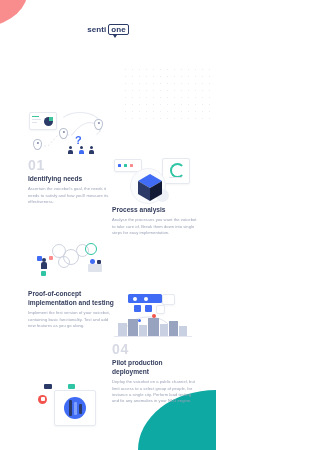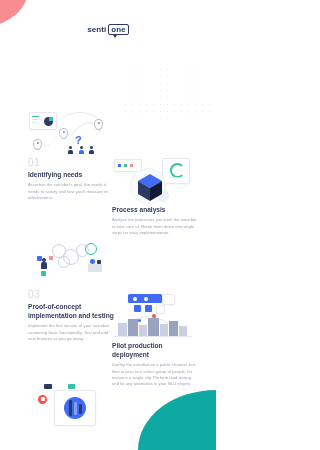--- a/index.html
+++ b/index.html
@@ -110,23 +110,23 @@
   .step-3 { top: 206px; }
   .step-4 { top: 258px; }
   .step-5 { top: 352px; }
 
   .art {
     position: relative;
     height: 48px;
     width: 86px;
   }
   .step-num {
-    font-size: 10px;
+    font-size: 14px;
     color: #d7dae4;
-    font-weight: normal;
+    font-weight: bold;
     letter-spacing: .6px;
     line-height: 1;
     margin-bottom: 3px;
   }
   .step-heading {
     font-size: 6.6px;
     font-weight: bold;
     color: #343d5c;
     line-height: 1.35;
     margin-bottom: 2.5px;
@@ -291,21 +291,20 @@
         <div class="body" style="background:#2b3a67;width:6px;height:7px"></div>
       </div>
       <div style="position:absolute;left:9px;top:14px;width:5px;height:5px;background:#3f6bf5;border-radius:1px"></div>
       <div style="position:absolute;left:21px;top:14px;width:4px;height:4px;background:#f98c8c;border-radius:1px"></div>
       <div style="position:absolute;left:13px;top:29px;width:5px;height:5px;background:#2ec4a4;border-radius:1px"></div>
 
       <div style="position:absolute;left:60px;top:22px;width:14px;height:8px;background:#dfe3ec;border-radius:1px"></div>
       <div style="position:absolute;left:62px;top:17px;width:5px;height:5px;background:#3f6bf5;border-radius:50%"></div>
       <div style="position:absolute;left:69px;top:18px;width:4px;height:4px;background:#2b3a67;border-radius:1px"></div>
     </div>
-    <div class="step-num">03</div>
     <div class="step-heading">Proof-of-concept implementation and testing</div>
     <div class="step-body">Implement the first version of your voicebot, containing basic functionality. Test and add new features as you go along.</div>
   </div>
 
   <div class="step right step-4">
     <div class="art">
 
       <div style="position:absolute;left:16px;top:0px;width:34px;height:9px;background:#3f6bf5;border-radius:1.5px">
         <div style="position:absolute;left:5px;top:2.5px;width:4px;height:4px;border-radius:50%;background:#ffffff"></div>
         <div style="position:absolute;left:16px;top:2.5px;width:4px;height:4px;border-radius:50%;background:#ffffff"></div>
@@ -326,20 +325,21 @@
       <div class="bldg dark" style="left:36px;top:24px;width:11px;height:18px;"></div>
       <div class="bldg" style="left:48px;top:30px;width:8px;height:12px;"></div>
       <div class="bldg dark" style="left:57px;top:27px;width:9px;height:15px;"></div>
       <div class="bldg" style="left:67px;top:32px;width:8px;height:10px;"></div>
 
       <div style="position:absolute;left:40px;top:20px;width:4px;height:4px;border-radius:50%;background:#f2544d"></div>
       <div style="position:absolute;left:26px;top:25px;width:3px;height:3px;border-radius:50%;background:#3f6bf5"></div>
 
       <div style="position:absolute;left:2px;top:42px;width:78px;height:0.8px;background:#e4e7ef"></div>
     </div>
+    <div class="step-num">04</div>
     <div class="step-heading">Pilot production deployment</div>
     <div class="step-body">Deploy the voicebot on a public channel, but limit access to a select group of people, for instance a single city. Perform load testing and fix any anomalies in your NLU engine.</div>
   </div>
 
   <div class="step left step-5">
     <div class="art">
 
       <div style="position:absolute;left:16px;top:-4px;width:8px;height:5px;background:#2b3a67;border-radius:1px"></div>
       <div style="position:absolute;left:40px;top:-4px;width:7px;height:5px;background:#2ec4a4;border-radius:1px"></div>
 

